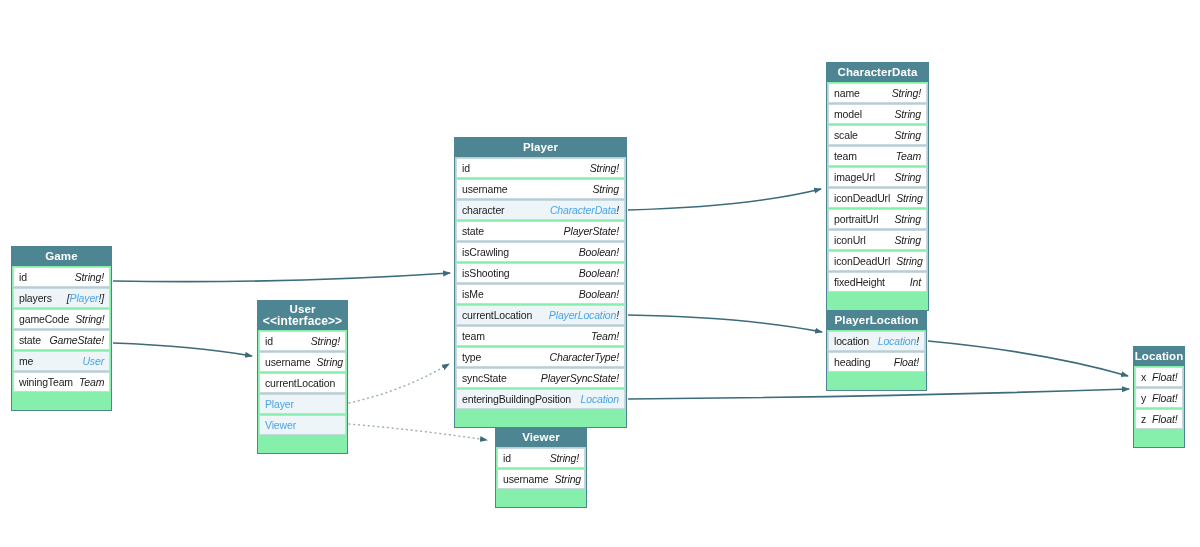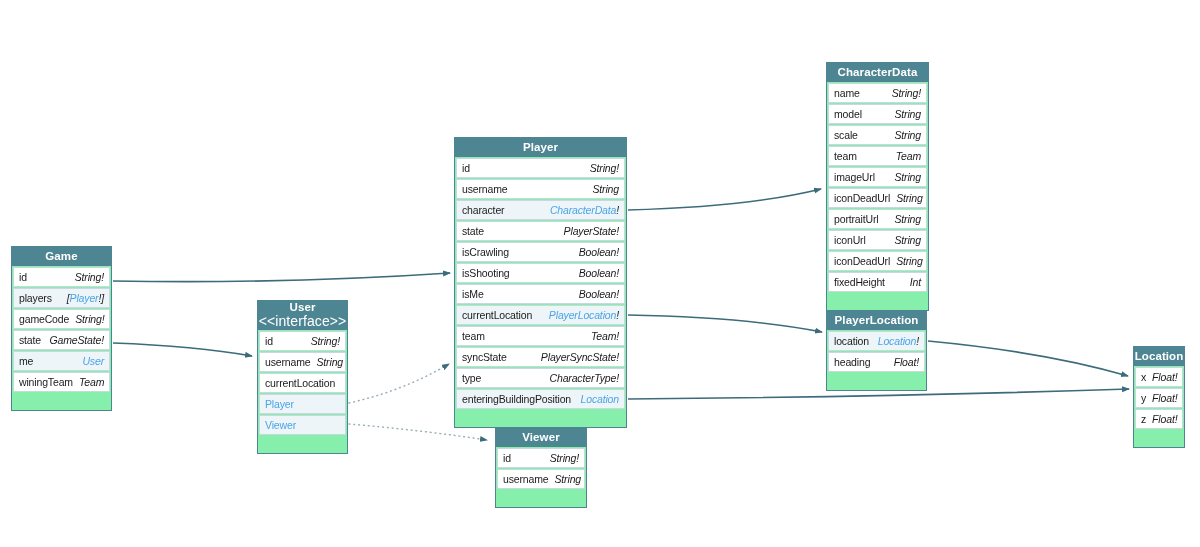--- a/index.html
+++ b/index.html
@@ -26,21 +26,21 @@
   .table{
     position:absolute;box-sizing:border-box;border:1px solid var(--table-border);
     background:#86efac;
   }
   .thead{
     background:var(--header-bg);color:#ffffff;text-align:center;font-weight:bold;
     font-size:11.5px;height:19px;display:flex;flex-direction:column;justify-content:center;
     line-height:1.1;letter-spacing:0.1px;
   }
   .thead.two{height:29px;}
-  .tsub{font-size:14px;font-weight:normal;}
+  .tsub{font-size:12px;font-weight:bold;}
   .row{
     height:20px;box-sizing:border-box;margin:1px 1px 0 1px;border:1px solid var(--row-border);
     background:var(--row-bg);display:flex;align-items:center;justify-content:space-between;
     gap:6px;padding:0 5px;font-size:10.5px;letter-spacing:-0.15px;color:var(--text);
     white-space:nowrap;
   }
   .row:last-child{margin-bottom:18px;}
   .row.tint{background:var(--row-tint);}
   .fname{color:var(--text);}
   .ftype{color:var(--text);font-style:italic;}
@@ -157,26 +157,26 @@
       </div>
       <div class="row tint">
         <span class="fname">currentLocation</span>
         <span class="ftype"><span class="link">PlayerLocation</span><span>!</span></span>
       </div>
       <div class="row">
         <span class="fname">team</span>
         <span class="ftype"><span>Team!</span></span>
       </div>
       <div class="row">
+        <span class="fname">type</span>
+        <span class="ftype"><span>CharacterType!</span></span>
+      </div>
+      <div class="row">
         <span class="fname">syncState</span>
         <span class="ftype"><span>PlayerSyncState!</span></span>
-      </div>
-      <div class="row">
-        <span class="fname">type</span>
-        <span class="ftype"><span>CharacterType!</span></span>
       </div>
       <div class="row tint">
         <span class="fname">enteringBuildingPosition</span>
         <span class="ftype"><span class="link">Location</span></span>
       </div>
     </div>
     <div class="table" style="left: 495px; top: 427px; width: 92px;">
       <div class="thead">
         <span>Viewer</span>
       </div>

